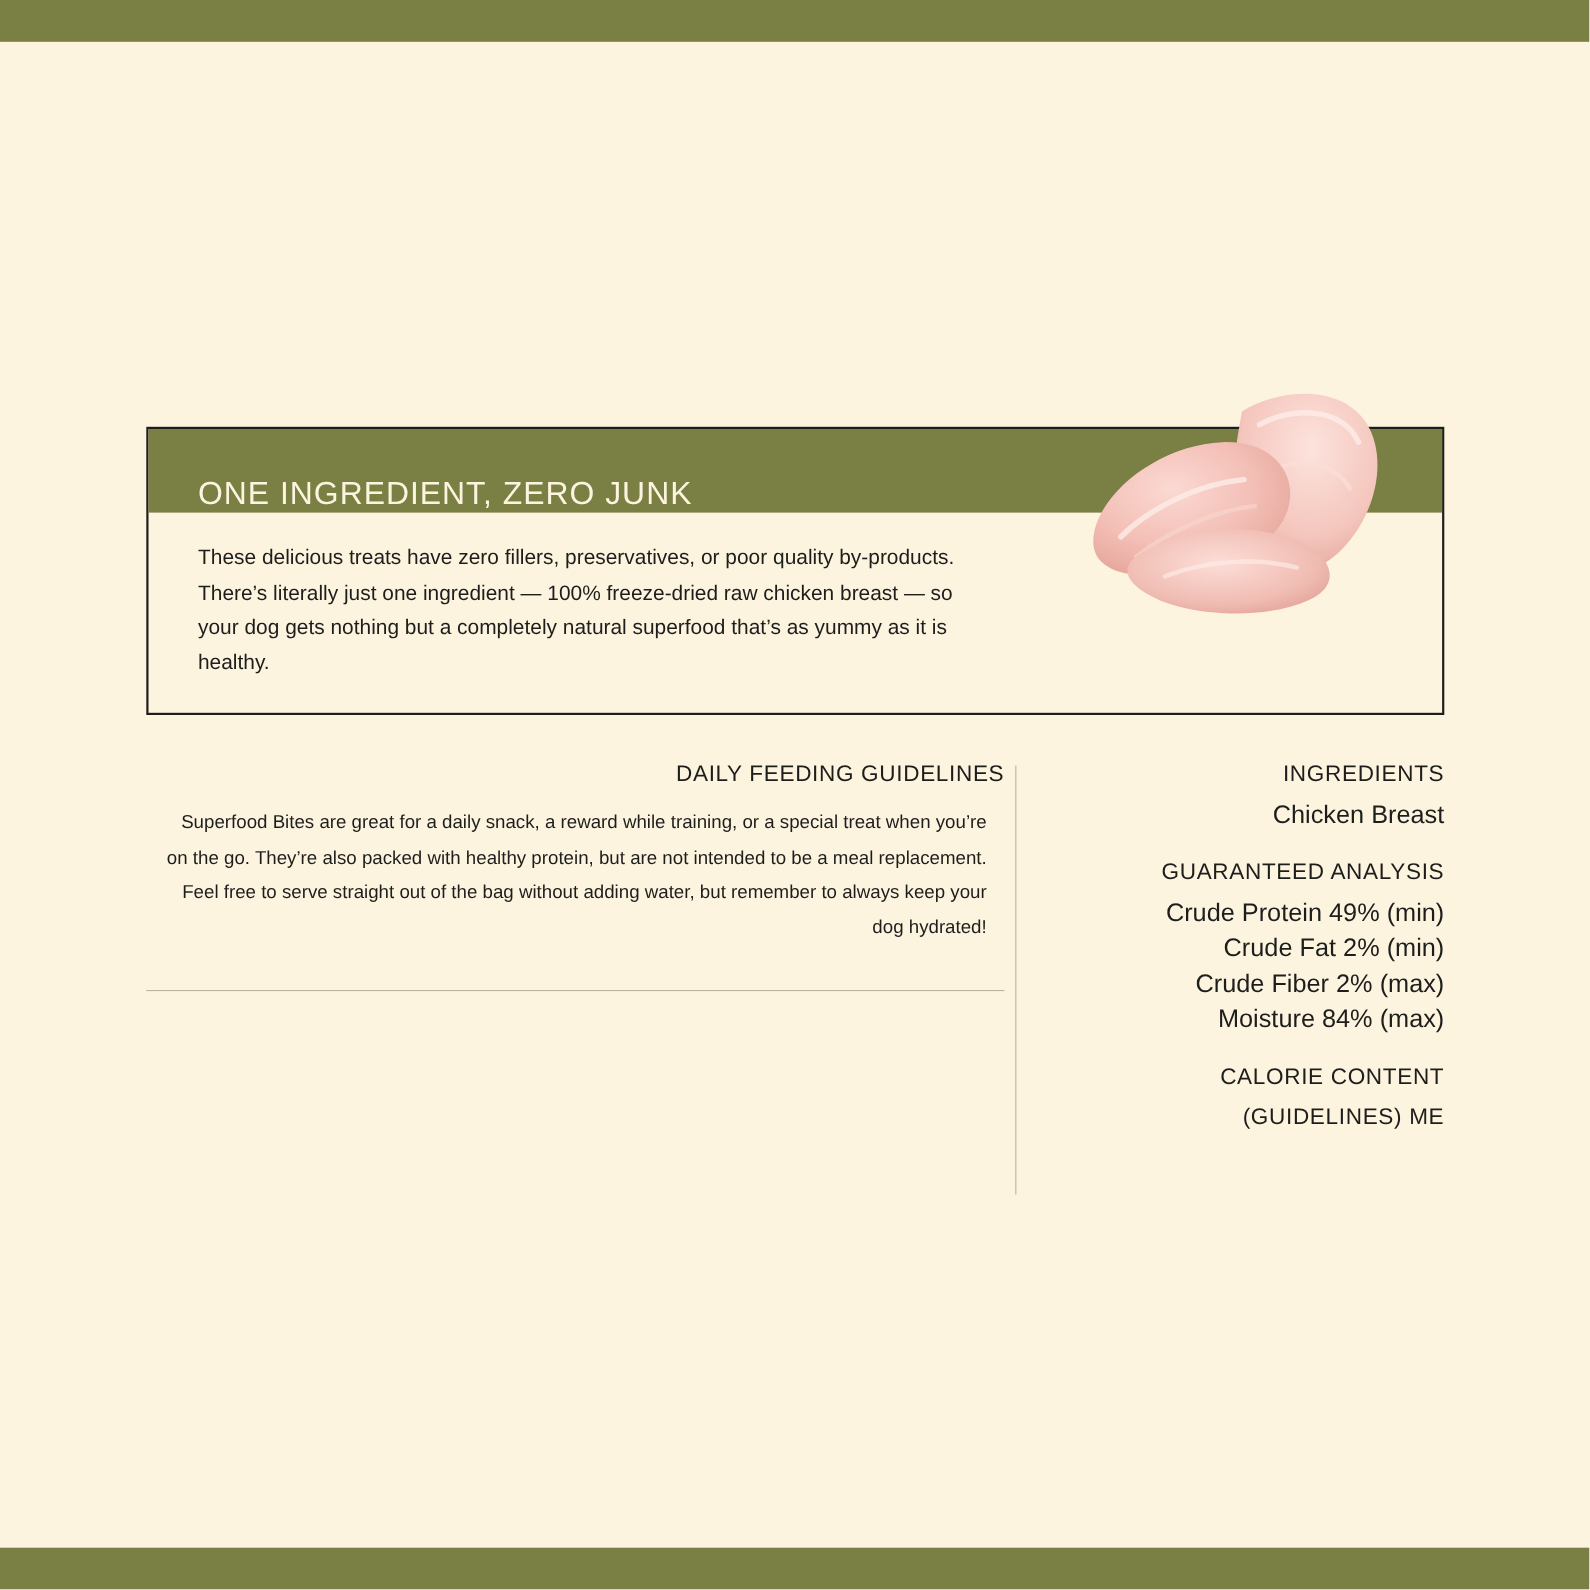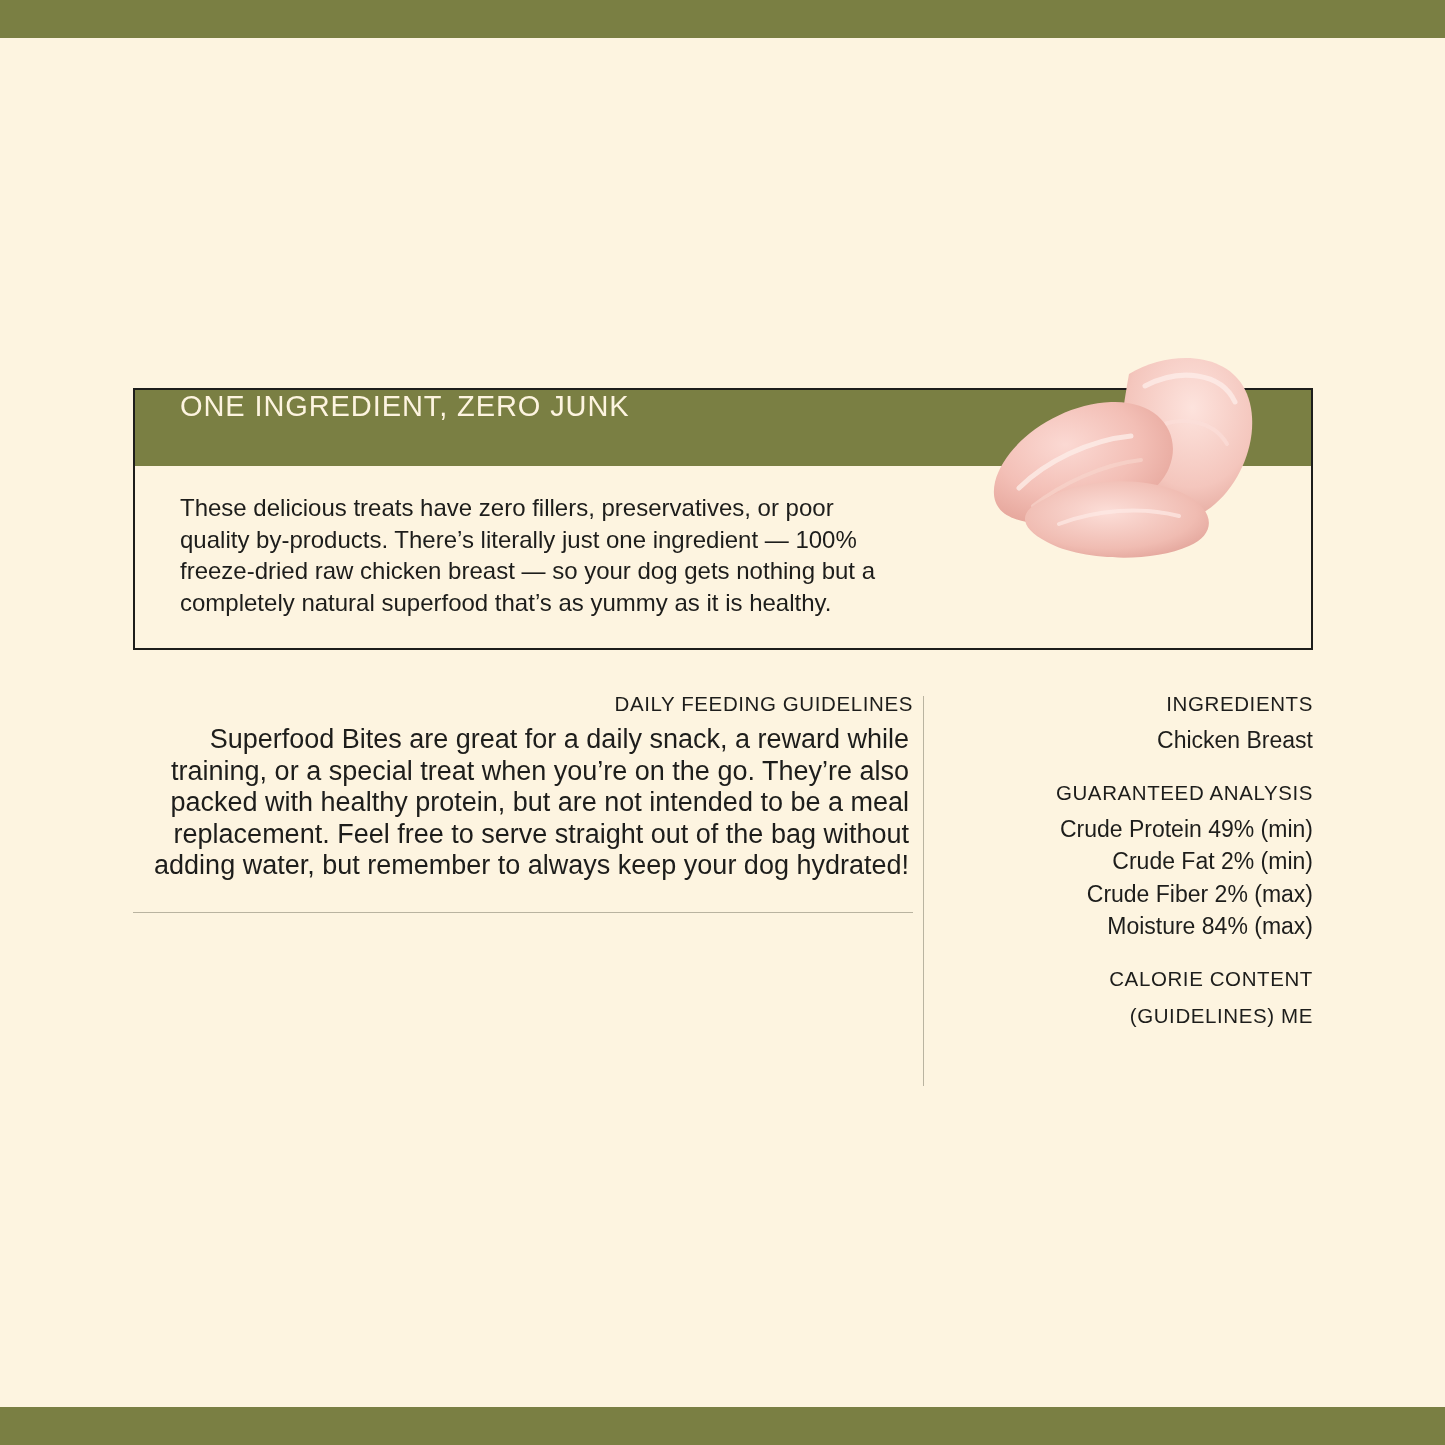--- a/index.html
+++ b/index.html
@@ -41,37 +41,37 @@
     width: 1180px;
     border: 2px solid #1d1d1b;
     background: #fdf4e0;
     position: relative;
     box-sizing: border-box;
   }
   .callout-header {
     background: #7a7f43;
     height: 76px;
     display: flex;
-    align-items: flex-start;
+    align-items: flex-end;
     padding-left: 45px;
     box-sizing: border-box;
   }
   .callout-title {
     color: #fdf4e0;
     font-size: 29px;
     letter-spacing: 0.9px;
     font-weight: 400;
   }
   .callout-body {
     padding: 26px 45px 30px 45px;
     box-sizing: border-box;
   }
   .callout-body p {
     margin: 0;
-    font-size: 24px;
+    font-size: 19px;
     line-height: 31.5px;
     color: #1d1d1b;
     max-width: 700px;
   }
 
   
   .chicken-photo {
     position: absolute;
     right: 28px;
     top: -56px;
@@ -105,23 +105,23 @@
     flex: 1;
   }
   .sec-head {
     font-size: 20.5px;
     letter-spacing: 0.6px;
     margin: 0 0 8px 0;
     color: #1d1d1b;
     font-weight: 400;
   }
   .sec-body {
-    font-size: 27px;
+    font-size: 17px;
     line-height: 31.5px;
-    margin: 4px;
+    margin: 16px;
     color: #1d1d1b;
   }
   .left-block-1 { padding-bottom: 26px; }
   .divider-h {
     height: 1px;
     background: #b9b3a0;
     width: 100%;
     margin: 0 0 30px 0;
   }
   .right-block { margin-bottom: 24px; }

